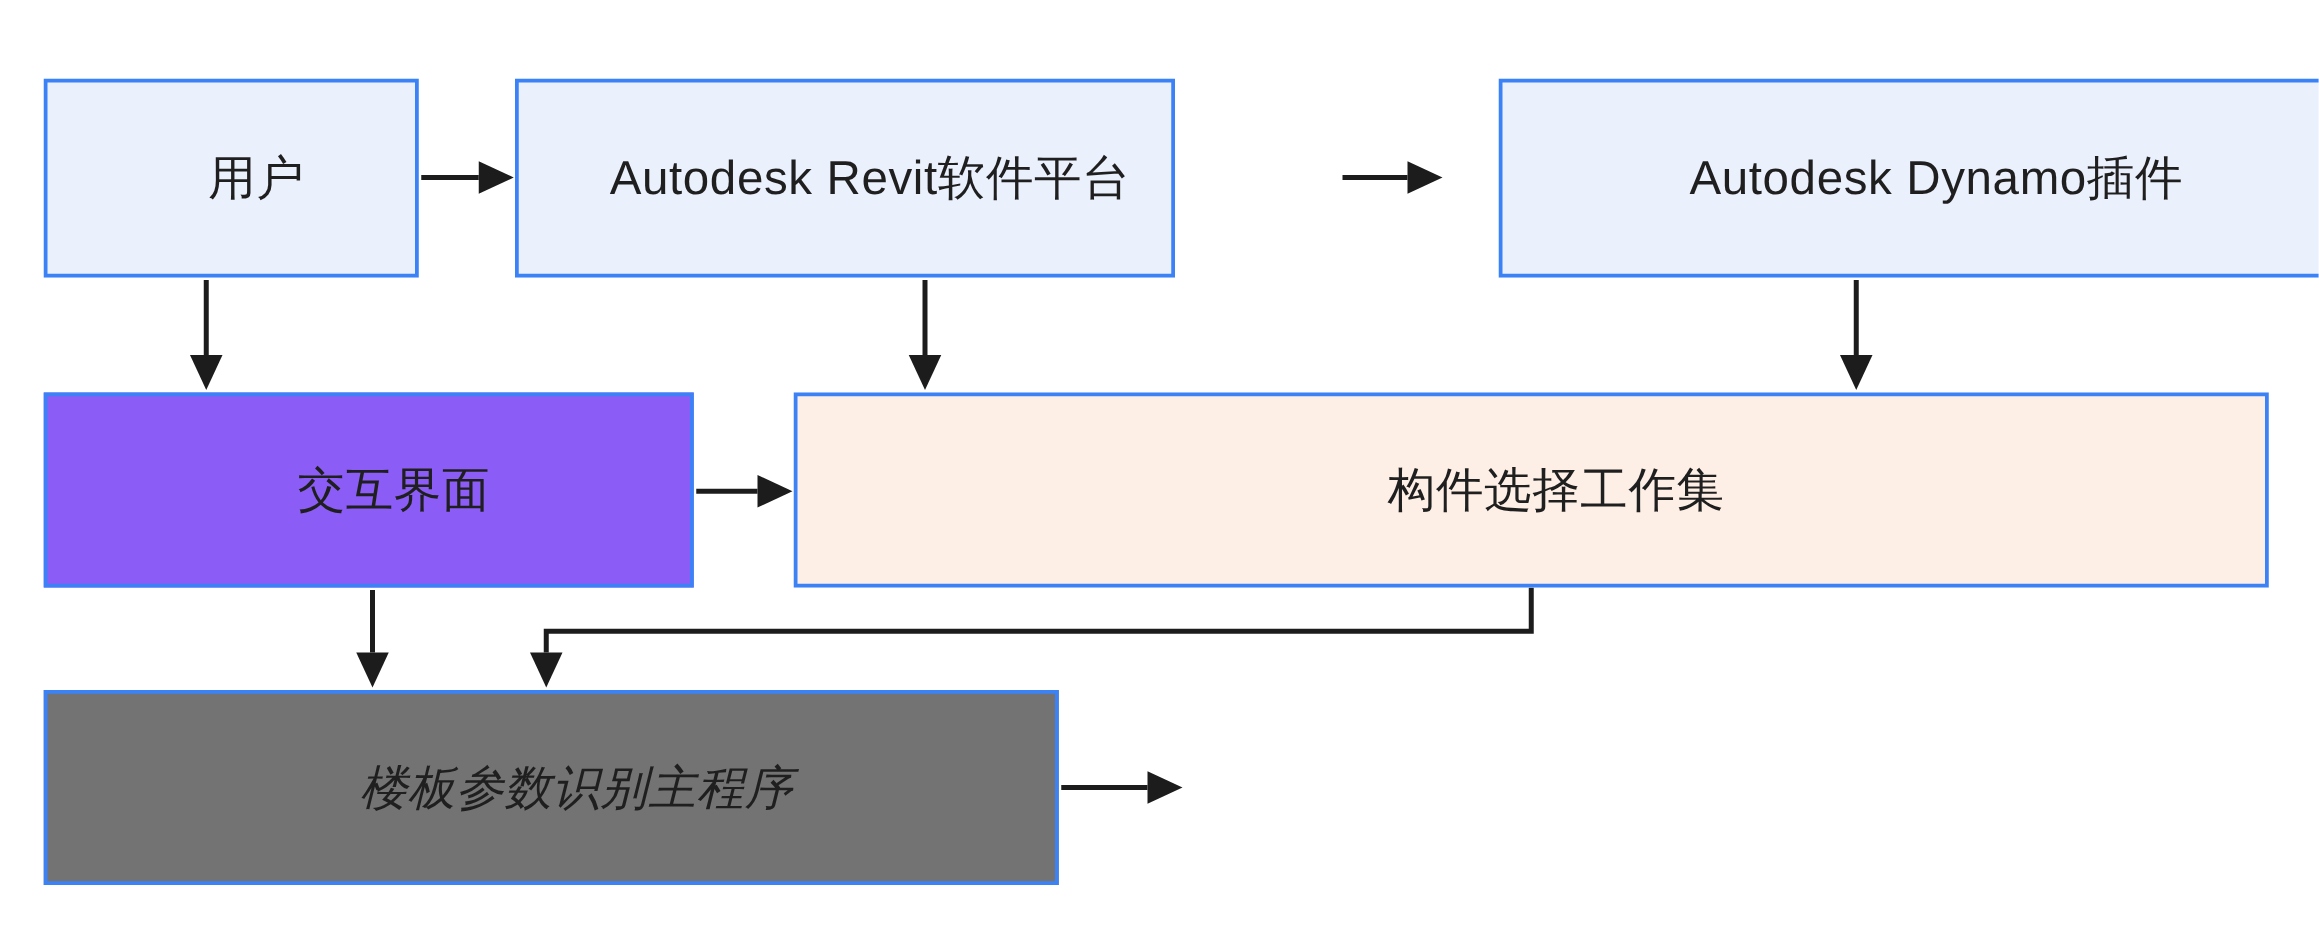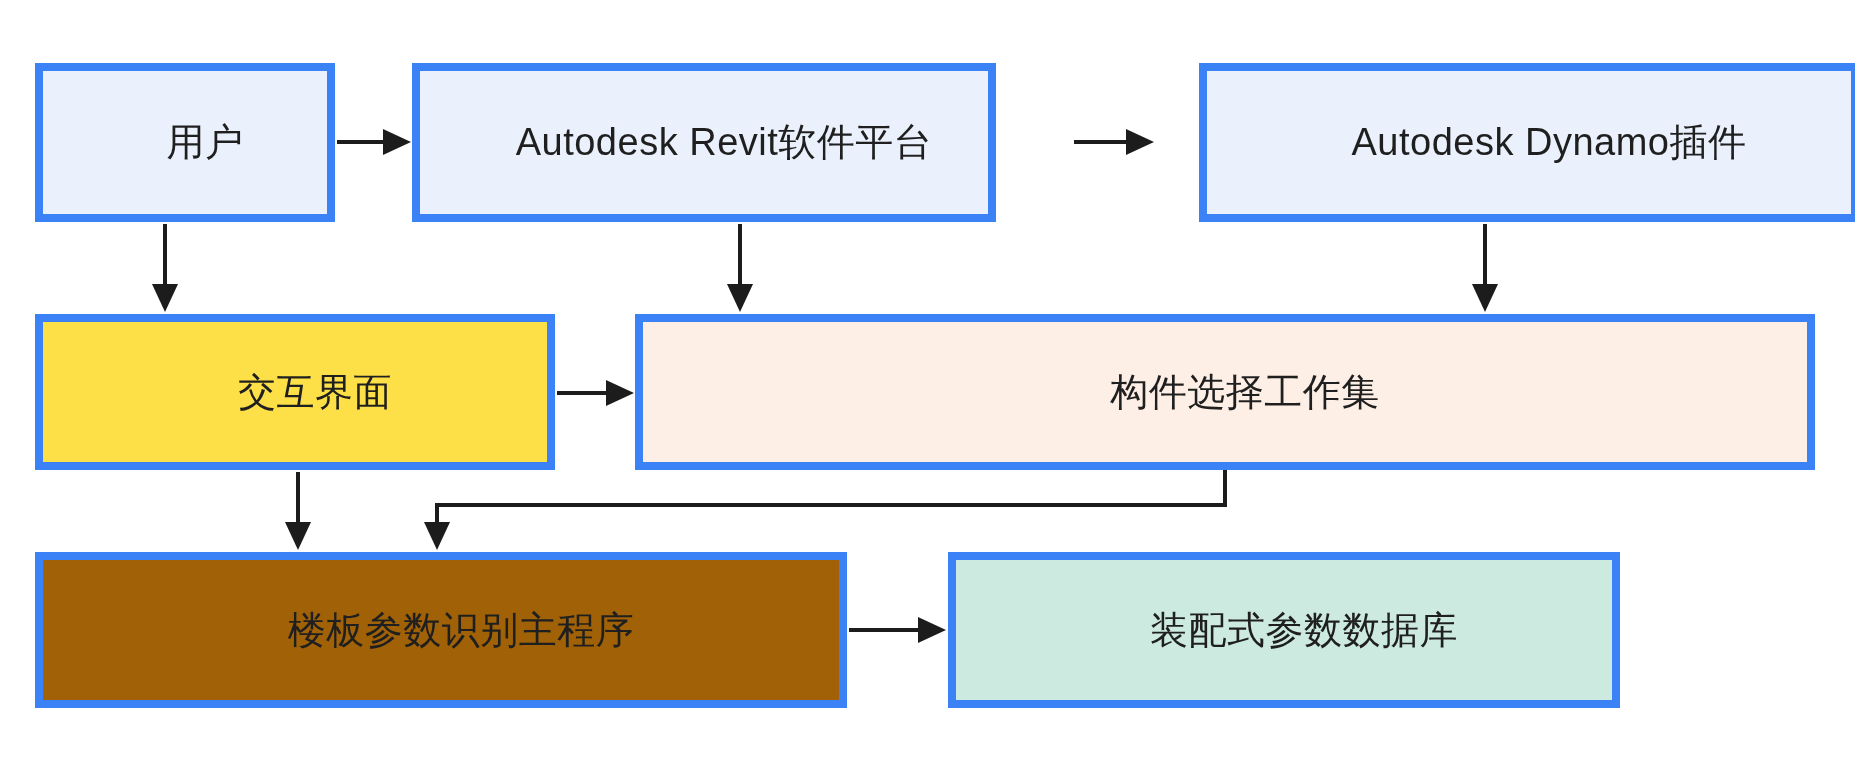--- a/index.html
+++ b/index.html
@@ -28,33 +28,33 @@
     stroke-width: 4;
     fill: none;
   }
   .edges-layer polygon {
     fill: #1c1c1c;
     stroke: none;
   }
   .node {
     position: absolute;
     box-sizing: border-box;
-    border: 8px solid #3b82f6;
+    border: 3px solid #3b82f6;
     display: flex;
     align-items: center;
     justify-content: center;
     text-align: center;
     font-size: 38px;
     color: #1f1f1f;
     letter-spacing: 0.5px;
     white-space: nowrap;
     padding-left: 40px;
   }
   #node-user    { left: 35px;   top: 63px;  width: 300px;  height: 159px; }
-  #node-revit   { left: 412px;  top: 63px;  width: 584px;  height: 159px; }
+  #node-revit   { left: 412px;  top: 63px;  width: 528px;  height: 159px; }
   #node-dynamo  { left: 1155px; top: 63px;  width: 660px;  height: 159px; margin-left: 44px; }
   #node-ui      { left: 35px;   top: 314px; width: 520px;  height: 156px; }
   #node-workset { left: 635px;  top: 314px; width: 1180px; height: 156px; }
   #node-main    { left: 35px;   top: 552px; width: 812px;  height: 156px; }
   #node-db      { left: 948px;  top: 552px; width: 672px;  height: 156px; }
 </style>
 </head>
 <body>
 
 <div class="canvas">
@@ -103,29 +103,26 @@
   </div>
 
   <div class="node" id="node-revit" style="background: rgb(234, 240, 252);">
     <span>Autodesk Revit软件平台</span>
   </div>
 
   <div class="node" id="node-dynamo" style="background: rgb(234, 240, 252);">
     <span>Autodesk Dynamo插件</span>
   </div>
 
-  <div class="node" id="node-ui" style="background: #fde047;">
+  <div class="node" id="node-ui" style="background: #8b5cf6;">
     <span>交互界面</span>
   </div>
 
   <div class="node" id="node-workset" style="background: rgb(253, 239, 230); text-align: center;">
     <span>构件选择工作集</span>
   </div>
 
-  <div class="node" id="node-main" style="background: #a16207;">
+  <div class="node" id="node-main" style="background: #737373; font-style: italic;">
     <span>楼板参数识别主程序</span>
   </div>
 
-  <div class="node" id="node-db" style="background: rgb(205, 234, 224);">
-    <span>装配式参数数据库</span>
-  </div>
 
 </div>
 
 </body></html>

